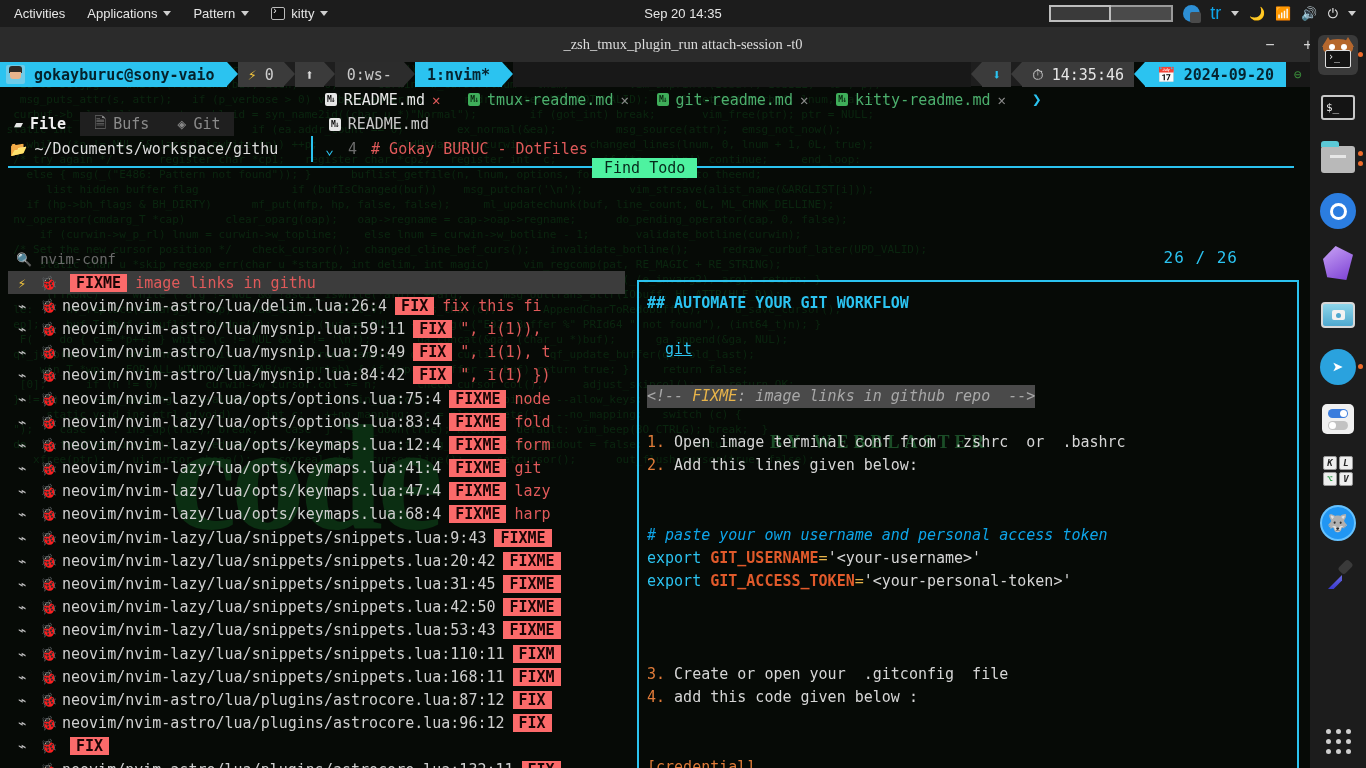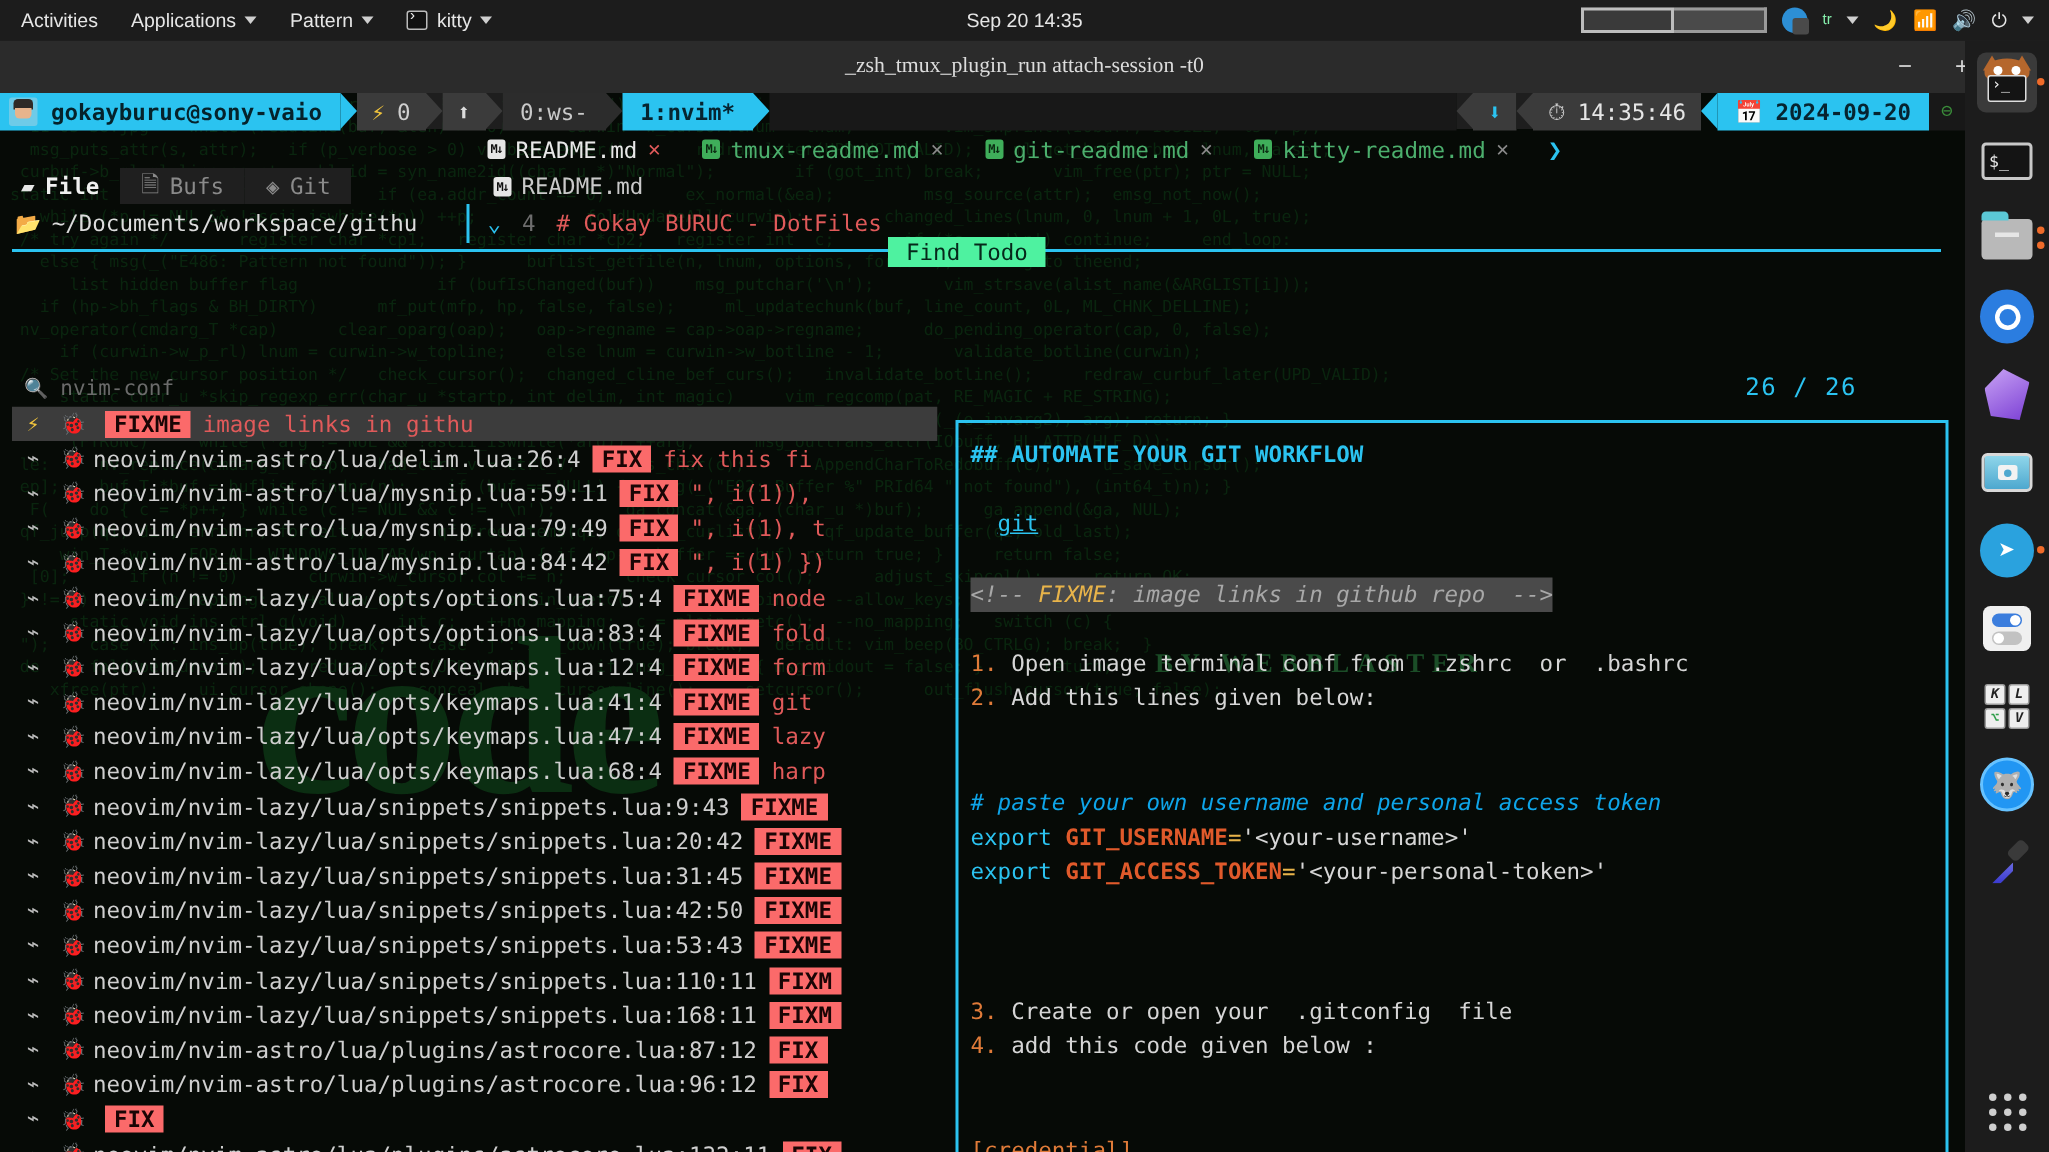--- a/index.html
+++ b/index.html
@@ -20,21 +20,21 @@
   .tb-item { padding: 0 11px; height: 24px; display: flex; align-items: center; gap: 6px; white-space: nowrap; }
   .tb-item.first { padding-left: 14px; }
   .caret { width: 0; height: 0; border-left: 4px solid transparent; border-right: 4px solid transparent; border-top: 5px solid #cfcfcf; display: inline-block; }
   .tb-center { position: absolute; left: 0; right: 0; text-align: center; font-size: 13px; pointer-events: none; }
   .tb-right { margin-left: auto; display: flex; align-items: center; height: 27px; padding-right: 10px; gap: 10px; }
   .ws-switcher { display: flex; align-items: center; }
   .ws-box { width: 62px; height: 17px; border: 2px solid #bdbdbd; background: #3a3a3a; }
   .ws-box.b2 { border-left: none; background: #4a4a4a; border-color: #9a9a9a; }
   .kitty-mini { width: 14px; height: 13px; background: #111; border: 1px solid #bbb; border-radius: 2px; position: relative; }
   .kitty-mini::before { content: "›"; position: absolute; left: 1px; top: -3px; color: #eee; font-size: 10px; }
-  .tr-badge { color: #86efac; font-size: 10px; font-family: "Liberation Sans", sans-serif; }
+  .tr-badge { color: #0ea5e9; font-size: 18px; font-family: "Liberation Sans", sans-serif; }
   .circ-blue { width: 17px; height: 17px; border-radius: 50%; background: #2d8fd5; position: relative; }
   .circ-blue::after { content:""; position:absolute; right:-1px; bottom:-1px; width:11px; height:11px; background:#4a4a4a; border-radius:2px; }
 
   
   .titlebar {
     position: absolute; left: 0; top: 27px; width: 1366px; height: 35px;
     background: #2b2b2b; color: #dcdcdc;
     font-family: "Liberation Serif", serif; font-size: 14.5px;
     display: flex; align-items: center; justify-content: center;
   }

